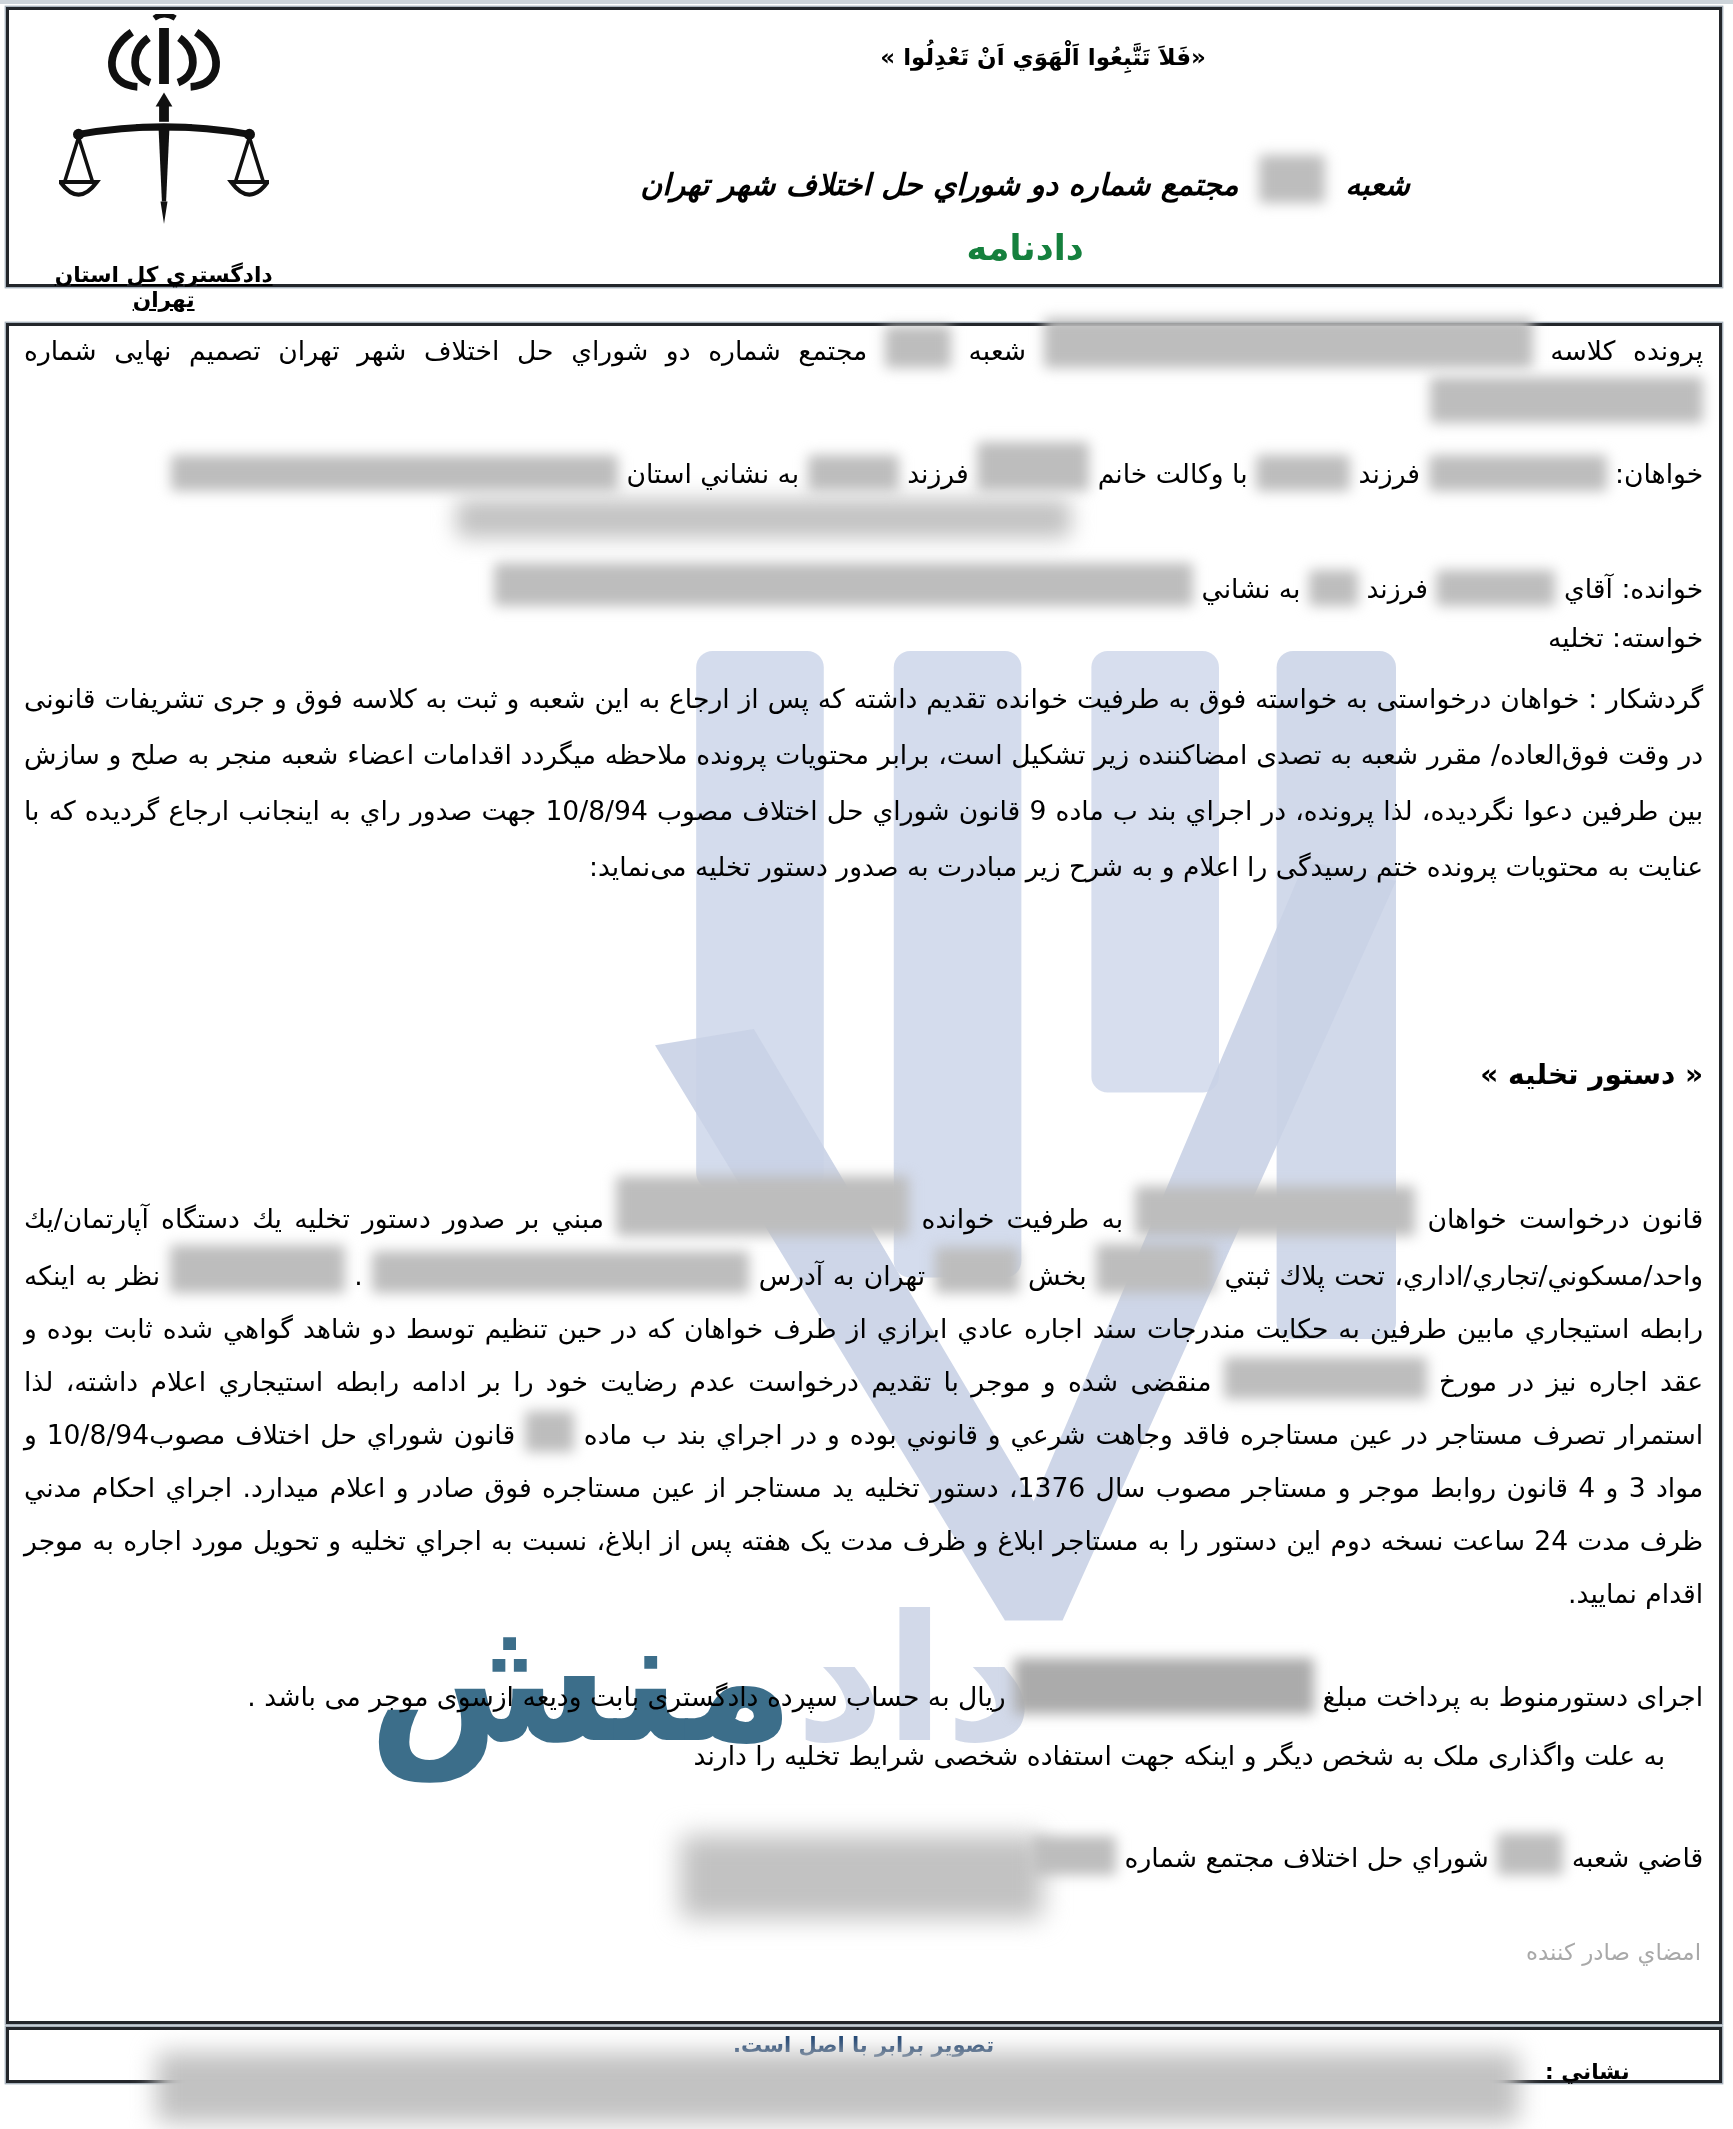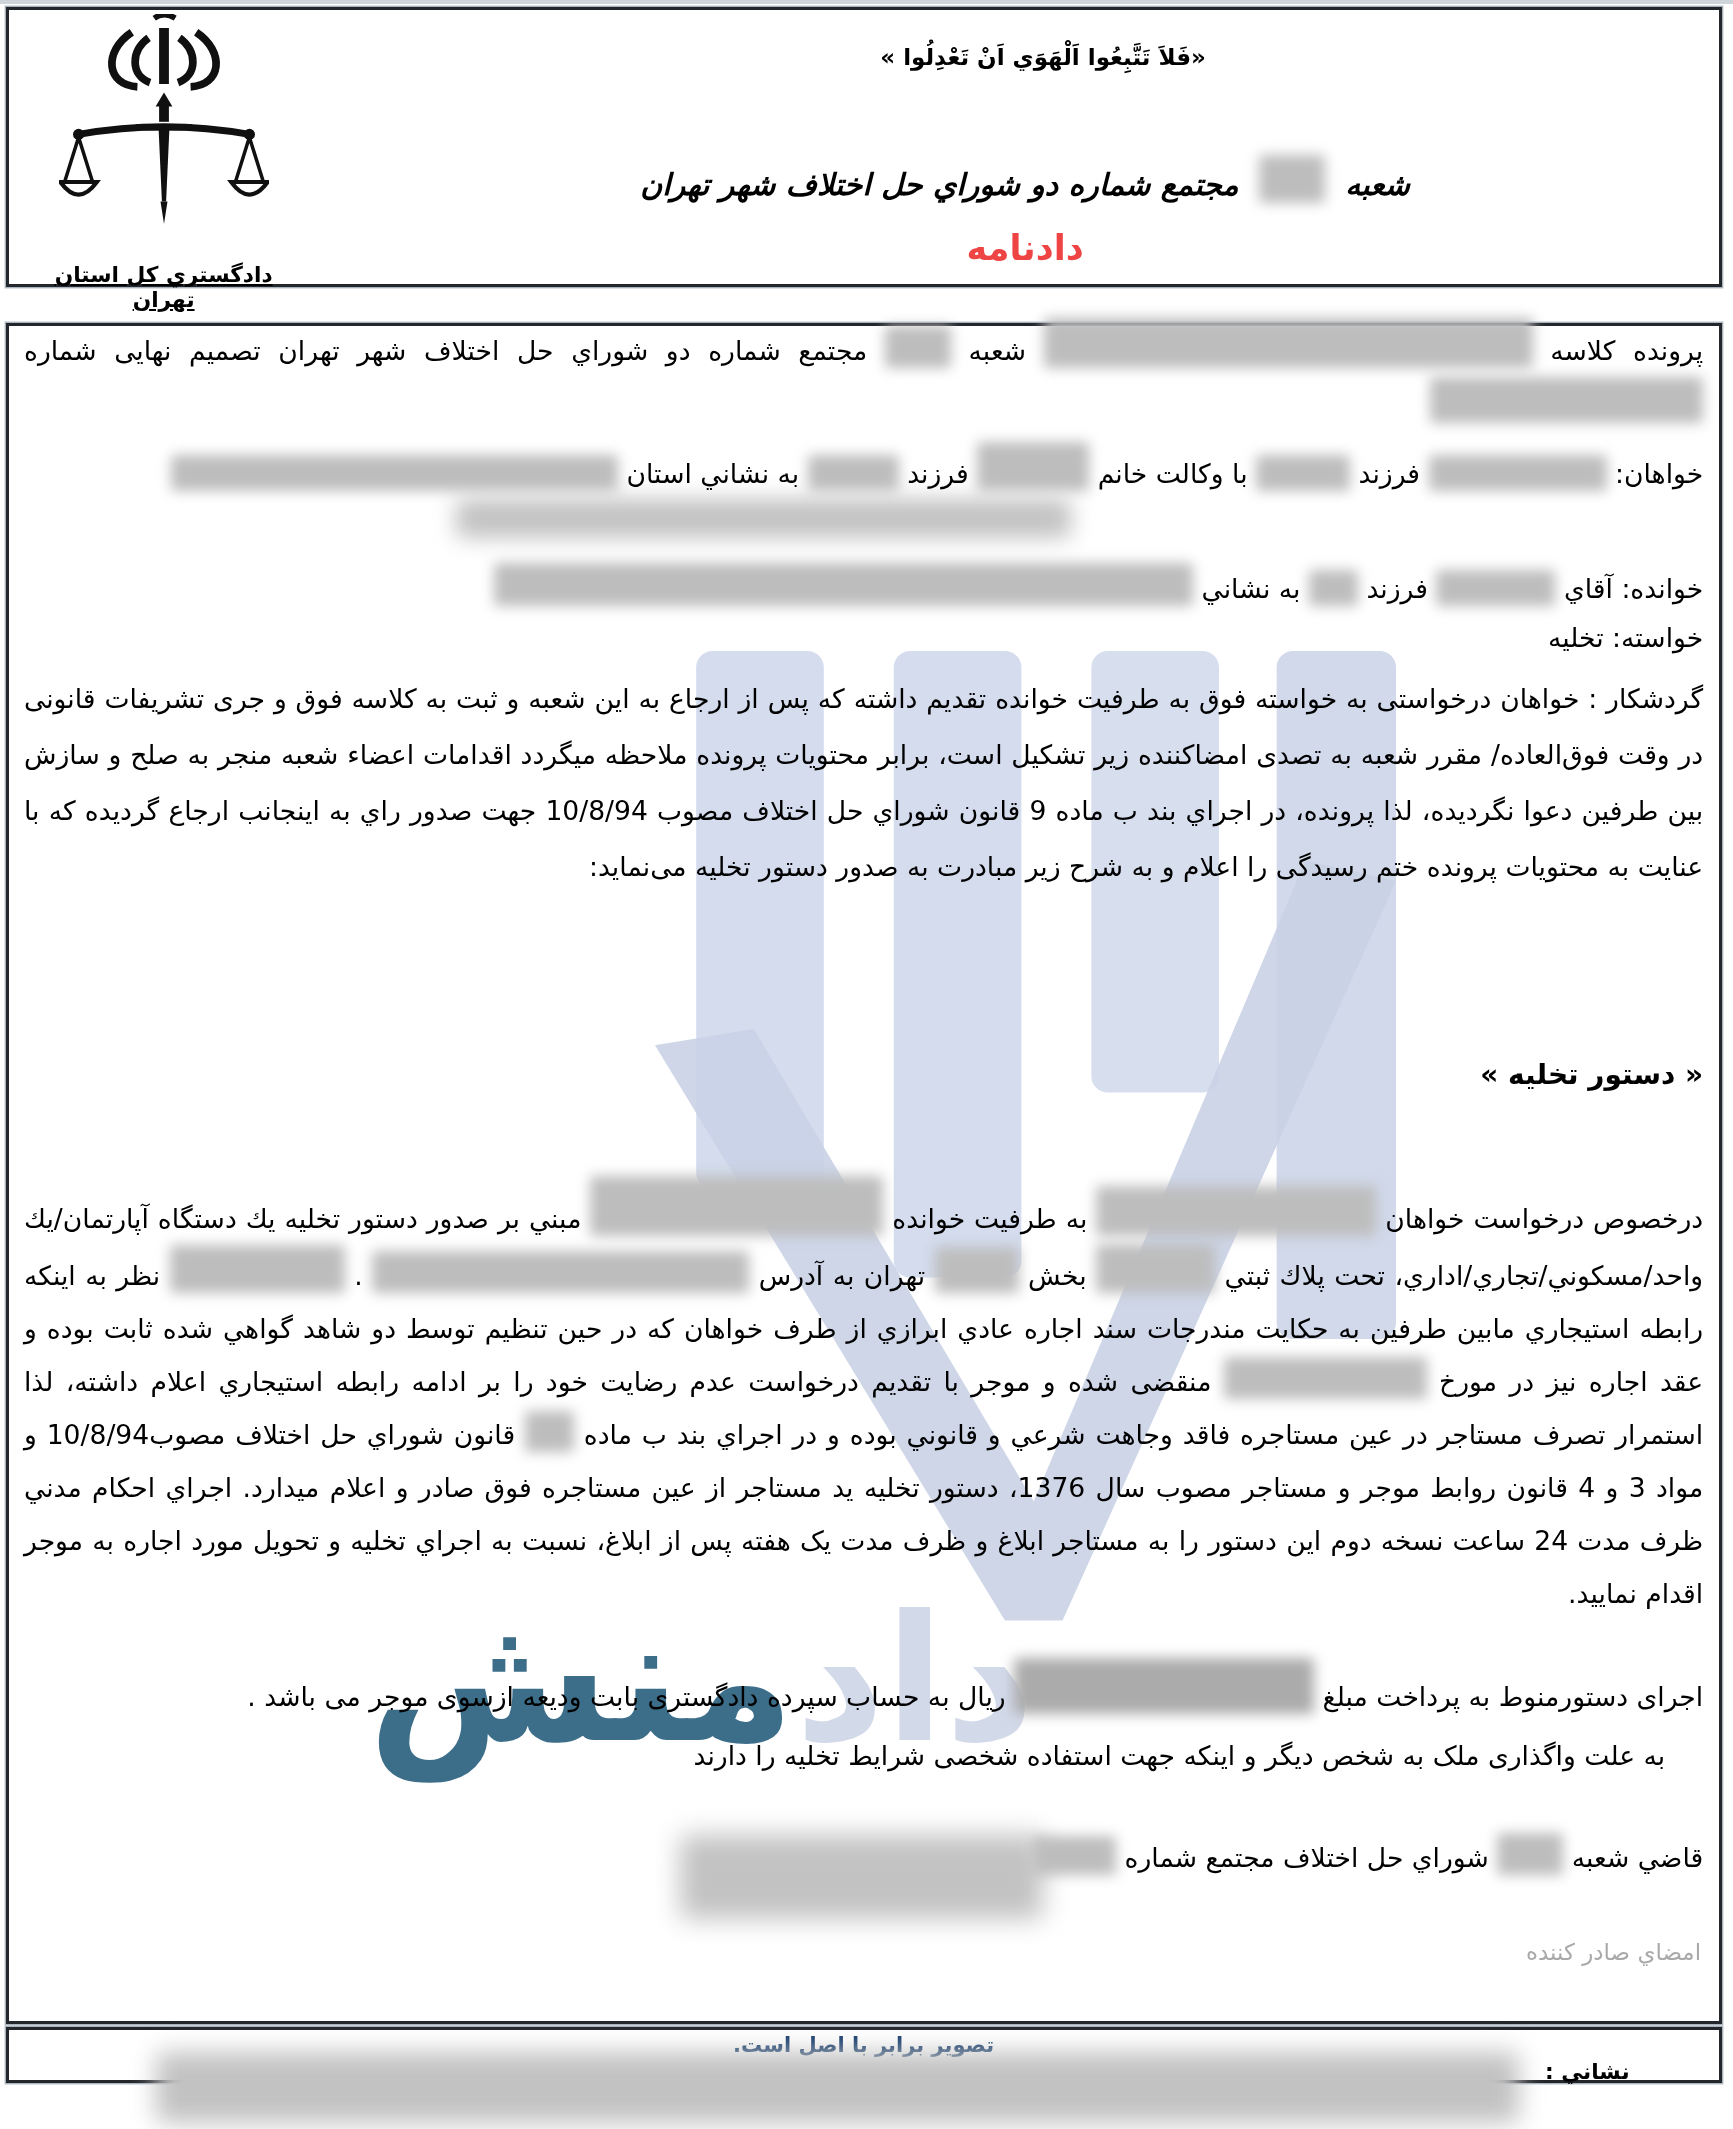--- a/index.html
+++ b/index.html
@@ -47,21 +47,21 @@
       
       
     </div>
 
     <div class="abs branch-title" style="left:580px;top:145px;width:873px;font-style:italic;">
       <span>شعبه</span>
       <span class="b" style="width:66px;height:48px;margin:0 9.8px;"></span>
       <span>مجتمع شماره دو شوراي حل اختلاف شهر تهران</span>
     </div>
 
-    <div class="abs doc-title" style="left:580px;top:218px;width:873px;color:#ef4444;">دادنامه</div>
+    <div class="abs doc-title" style="left:580px;top:218px;width:873px;color:#15803d;">دادنامه</div>
 
     <div class="emblem-wrap" style="left:36px;top:4.2px;">
       <svg class="emblem" width="210" height="245" viewBox="0 0 300 350" fill="none" stroke="#101010">
 
         <path d="M136 6 q14 -10 30 0" stroke-width="8" fill="none"></path>
         <path d="M150 20 v80" stroke-width="14"></path>
         <path d="M128 34 c-26 18 -26 54 2 64" stroke-width="11" fill="none"></path>
         <path d="M172 34 c26 18 26 54 -2 64" stroke-width="11" fill="none"></path>
         <path d="M104 26 c-42 28 -36 76 8 78" stroke-width="11" fill="none"></path>
         <path d="M196 26 c42 28 36 76 -8 78" stroke-width="11" fill="none"></path>
@@ -132,21 +132,21 @@
       <span class="b" style="width:49px;"></span>
       <span>به نشاني</span>
       <span class="b" style="width:699px;height:43px;"></span>
     </p>
 
     <p class="para" style="top:318px;line-height:56px;">گردشکار : خواهان درخواستی به خواسته فوق به طرفیت خوانده تقدیم داشته که پس از ارجاع به این شعبه و ثبت به کلاسه فوق و جری تشریفات قانونی در وقت فوق‌العاده/ مقرر شعبه به تصدی امضاکننده زیر تشکیل است، برابر محتویات پرونده ملاحظه میگردد اقدامات اعضاء شعبه منجر به صلح و سازش بین طرفین دعوا نگردیده، لذا پرونده، در اجراي بند ب ماده 9 قانون شوراي حل اختلاف مصوب 10/8/94  جهت صدور راي به اینجانب ارجاع گردیده که با عنایت به محتویات پرونده ختم رسیدگی را اعلام و به شرح زیر مبادرت به صدور دستور تخلیه می‌نماید:</p>
 
     <p class="para heading" style="top:693px;padding-left:98px;">« دستور تخلیه »</p>
 
     <p class="para" style="top:823px;line-height:53px;">
-      <span>درخصوص درخواست خواهان</span>
+      <span>قانون درخواست خواهان</span>
       <span class="b" style="width:280px;height:50px;"></span>
       <span>به طرفیت خوانده</span>
       <span class="b" style="width:293px;height:60px;"></span>
       <span>مبني بر صدور دستور تخلیه یك دستگاه آپارتمان/یك واحد/مسکوني/تجاري/اداري، تحت پلاك ثبتي</span>
       <span class="b" style="width:119px;height:49px;"></span>
       <span>بخش</span>
       <span class="b" style="width:84px;height:46px;"></span>
       <span>تهران به آدرس</span>
       <span class="b" style="width:377px;height:42px;"></span>
       <span>.</span>

